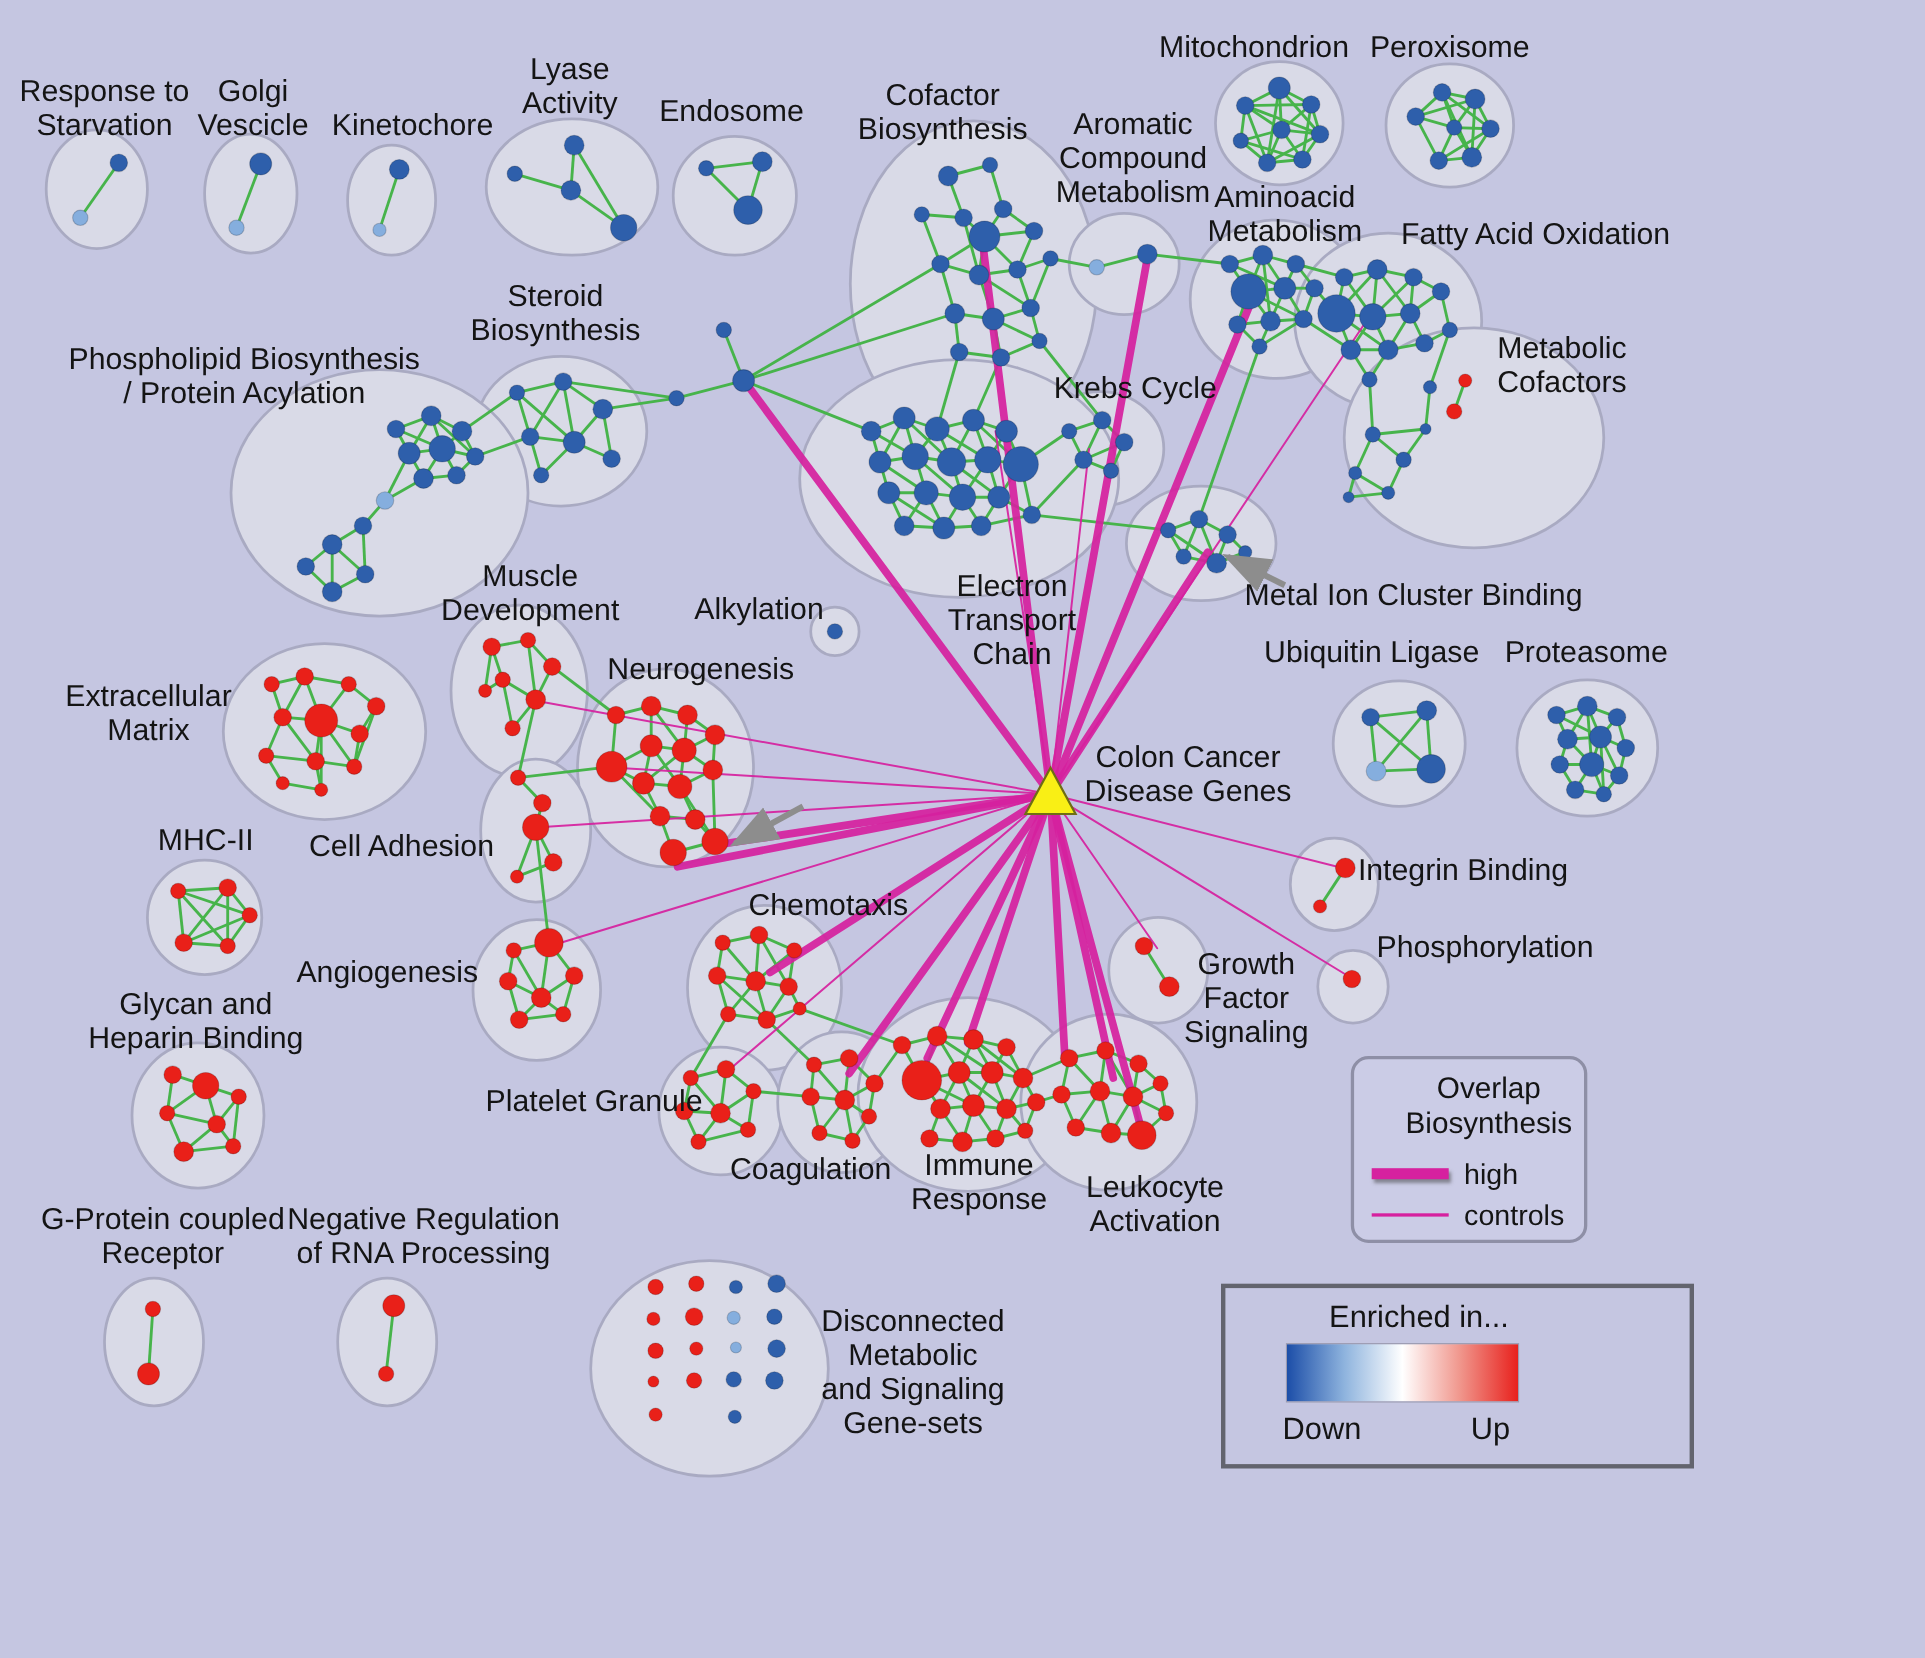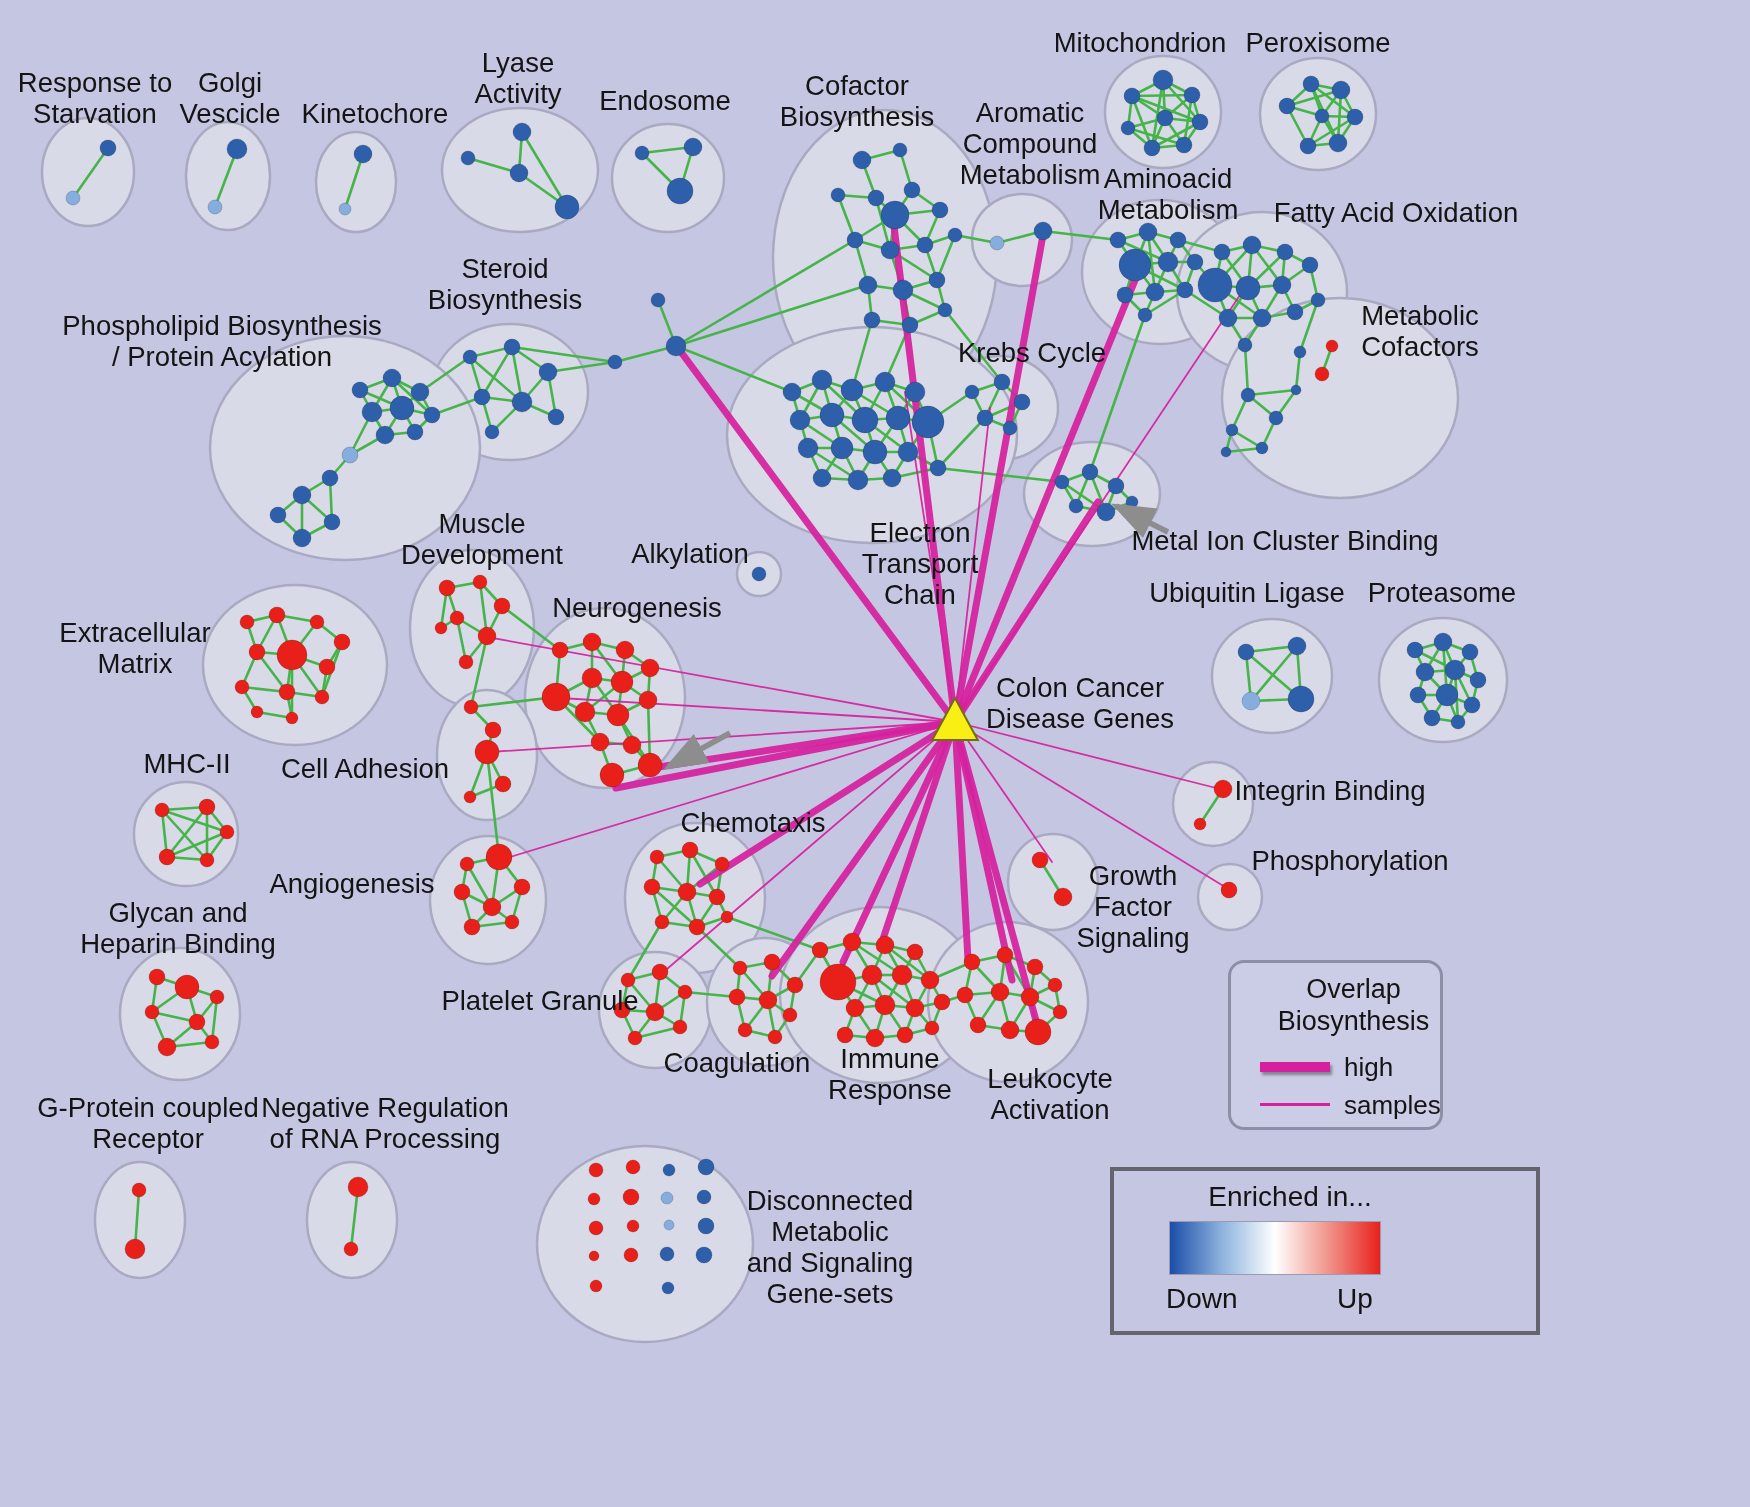--- a/index.html
+++ b/index.html
@@ -4,21 +4,21 @@
 <style>
   html,body{margin:0;padding:0;background:#9ea0bf;}
   #stage{position:relative;width:1750px;height:1507px;overflow:hidden;background:#c5c6e1;
          font-family:"Liberation Sans",sans-serif;}
   #diagram{display:block;width:1750px;height:1507px;}
   #diagram text{font-family:"Liberation Sans",sans-serif;fill:#141414;}
   .legend{position:absolute;color:#141414;}
   #legend-overlap{left:1228px;top:960px;width:215px;height:170px;border:3px solid #8e8fa6;
                   border-radius:16px;background:#cbcce6;box-sizing:border-box;padding-left:36px;}
   #legend-overlap .title{margin-top:10px;text-align:center;font-size:27px;line-height:32px;}
-  .ov-row{position:absolute;left:13px;width:100%;height:24px;text-decoration:underline;}
+  .ov-row{position:absolute;left:0;width:100%;height:24px;text-decoration:underline;}
   .ov-line{position:absolute;left:16px;top:10px;width:70px;background:#d6219f;}
   .ov-line.high{height:10px;top:7px;box-shadow:2px 3px 3px rgba(60,60,60,.5);}
   .ov-line.moderate{height:3px;top:10px;}
   .ov-label{position:absolute;left:100px;top:-3px;font-size:26px;}
   #legend-enriched{left:1110px;top:1167px;width:430px;height:168px;border:4px solid #63646e;
                    background:#c5c6e1;box-sizing:border-box;}
   #legend-enriched .title{position:absolute;left:16px;top:10px;width:320px;text-align:center;font-size:28px;}
   #enriched-gradient-bar{position:absolute;left:55px;top:50px;width:210px;height:52px;border:1px solid #9a9ab0;}
   .grad-down{position:absolute;left:52px;top:112px;font-size:28px;}
   .grad-up{position:absolute;left:215px;top:112px;width:52px;text-align:center;font-size:28px;}
@@ -944,21 +944,21 @@
     <div class="title">
       <div>Overlap</div>
       <div>Biosynthesis</div>
     </div>
     <div class="ov-row" style="top:92px;">
       <div class="ov-line high" style="background: rgb(214, 33, 159);"></div>
       <div class="ov-label">high</div>
     </div>
     <div class="ov-row" style="top:130px;">
       <div class="ov-line moderate" style="background: rgb(214, 33, 159);"></div>
-      <div class="ov-label">samples</div>
+      <div class="ov-label">controls</div>
     </div>
   </div>
 
   <div id="legend-enriched" class="legend">
     <div class="title">Enriched in...</div>
     <div id="enriched-gradient-bar" style="background: linear-gradient(to right, rgb(28, 78, 168), rgb(143, 180, 222), rgb(255, 255, 255), rgb(240, 150, 140), rgb(232, 33, 29));"></div>
     <div class="grad-down">Down</div>
     <div class="grad-up">Up</div>
   </div>
 </div>

